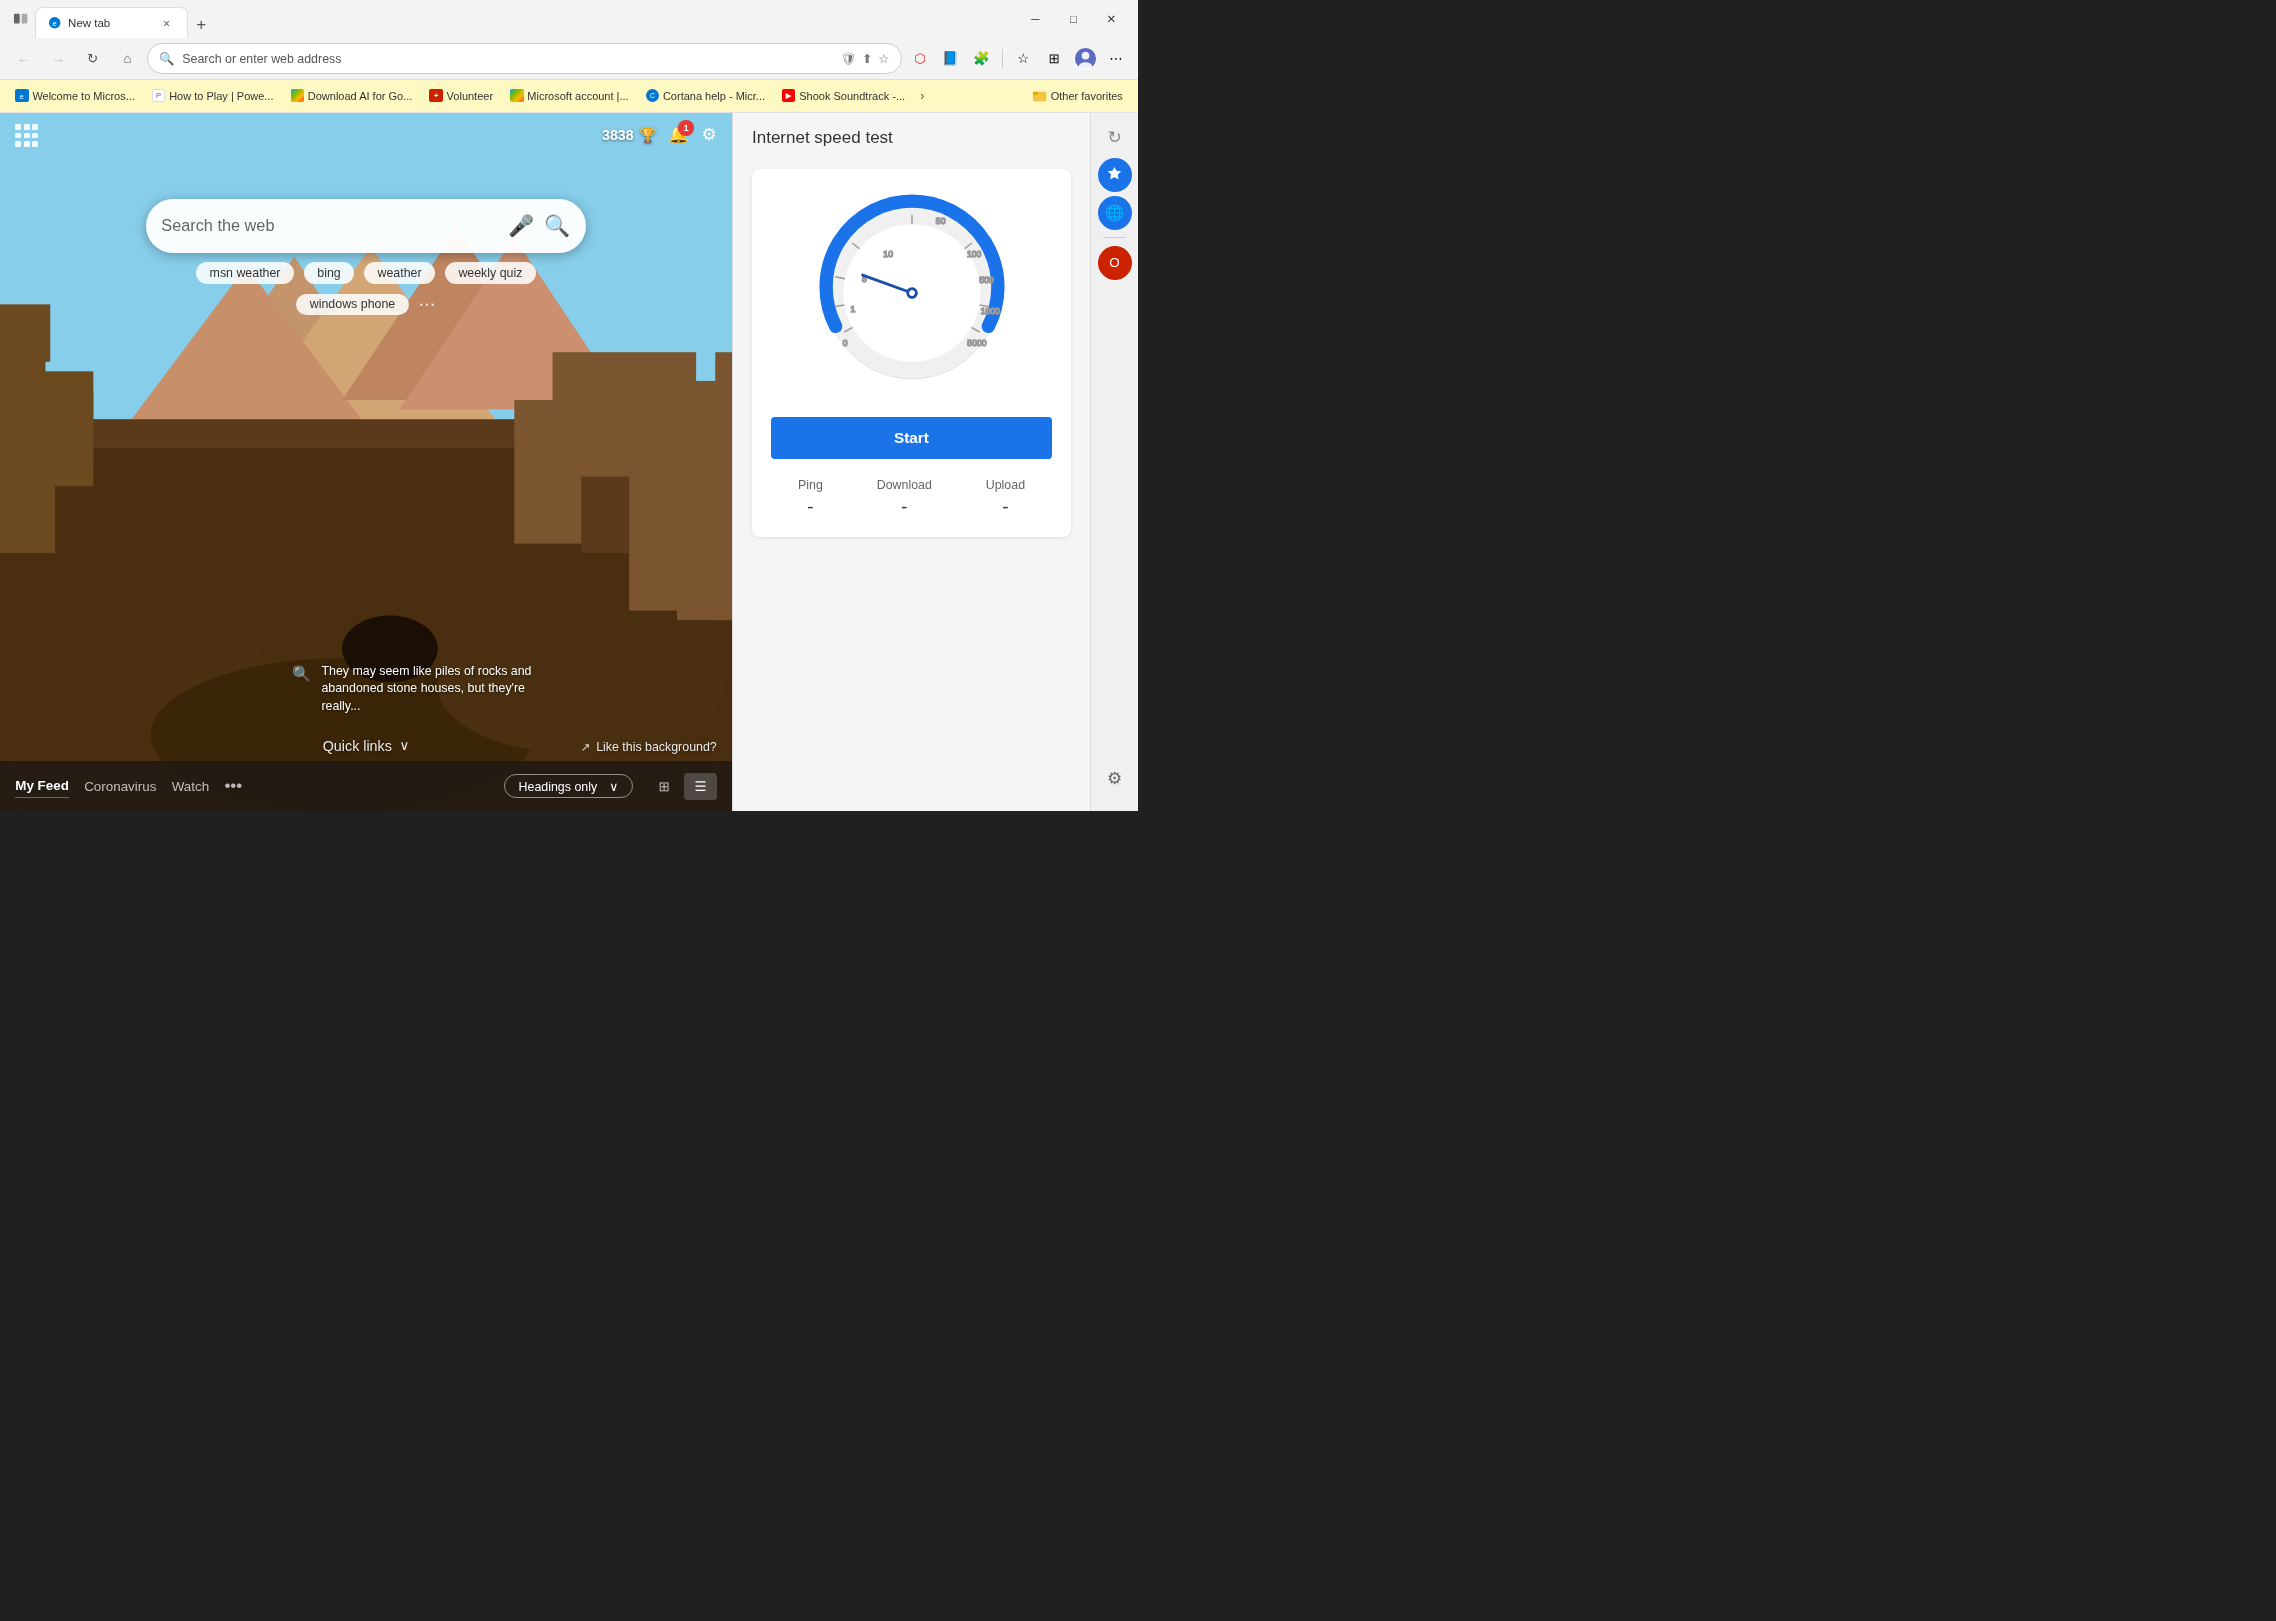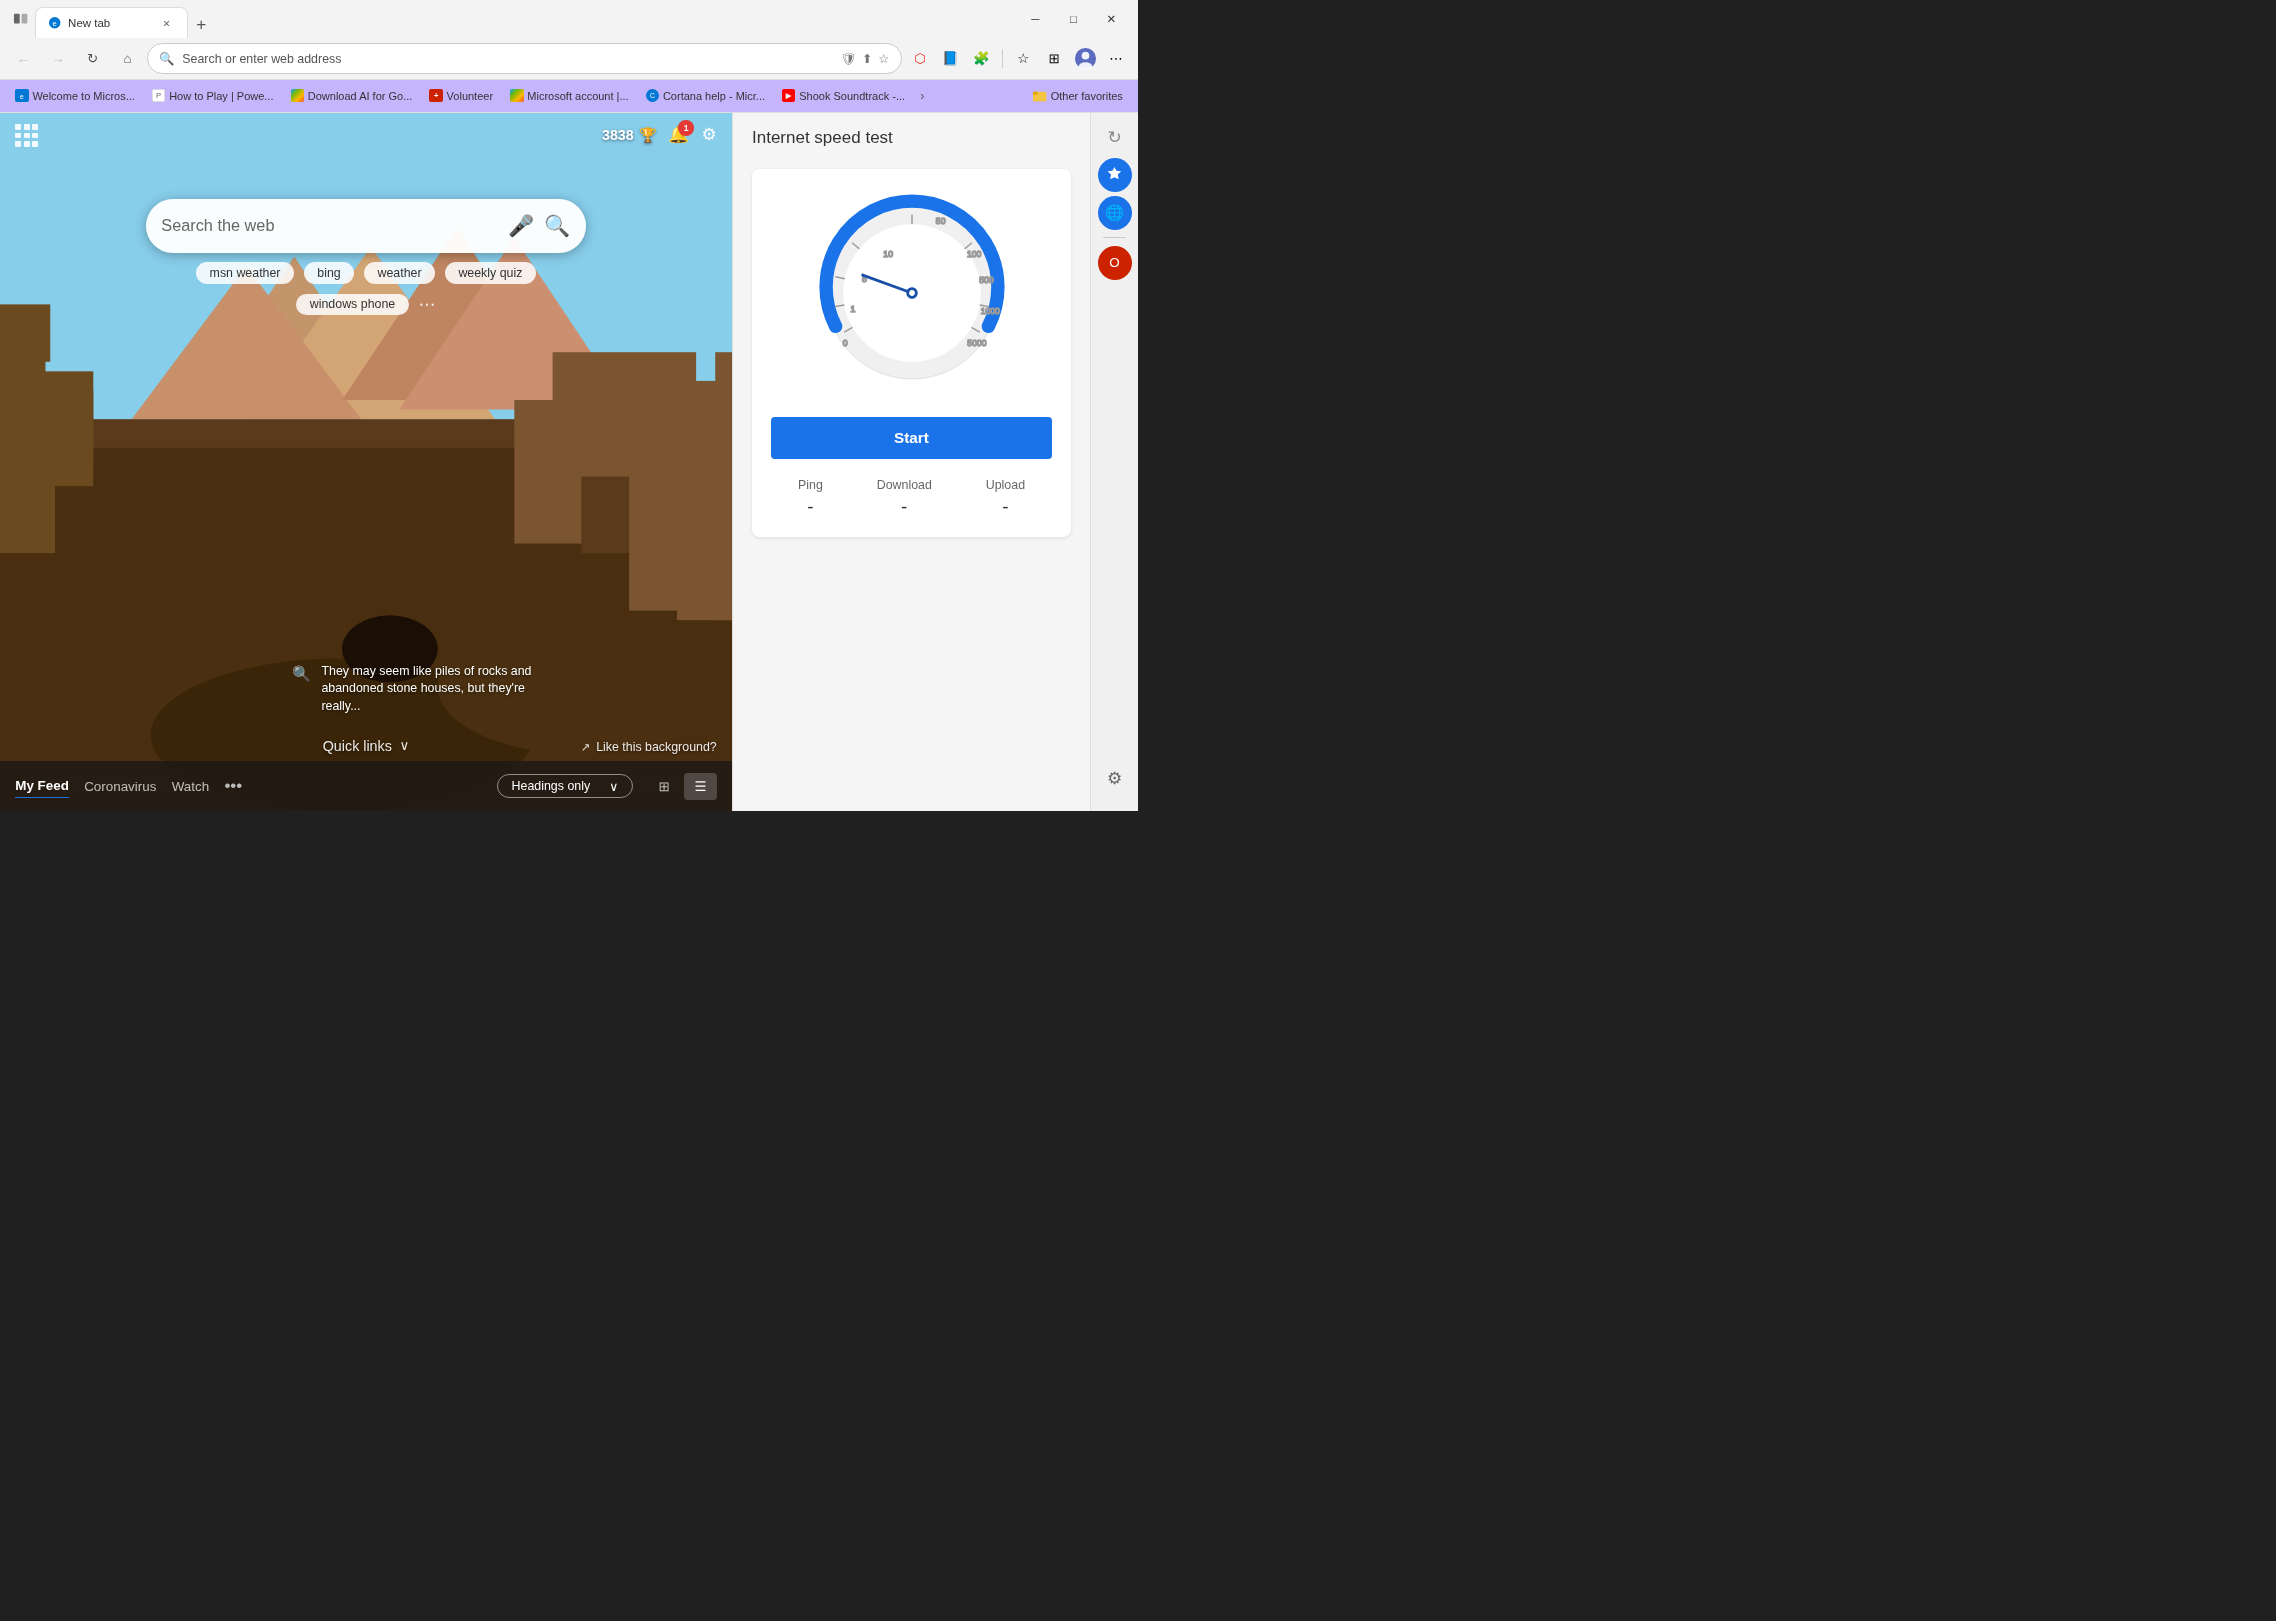--- a/index.html
+++ b/index.html
@@ -41,21 +41,21 @@
     }
     .address-bar .search-icon { color: #777; font-size: 12.4px; }
     .address-bar .address-text { flex: 1; color: #555; }
     .address-bar .right-icons { display: flex; align-items: center; gap: 5.7px; }
     .nav-actions { display: flex; align-items: center; gap: 1.9px; }
     .nav-action-btn { width: 29px; height: 29px; display: flex; align-items: center; justify-content: center; border-radius: 3.8px; cursor: pointer; font-size: 13.4px; }
 
     
     .bookmarks-bar {
       display: flex; align-items: center;
-      background: #c4b5fd; height: 32.5px; padding: 0 7.6px; gap: 1.9px;
+      background: #fef9c3; height: 32.5px; padding: 0 7.6px; gap: 1.9px;
       border-bottom: 1px solid #e0e0e0; overflow: hidden;
     }
     .bookmark-item {
       display: flex; align-items: center; gap: 3.8px;
       padding: 0 7.6px; height: 25px; border-radius: 3.8px;
       font-size: 11px; color: #333; cursor: pointer; white-space: nowrap;
     }
     .bookmark-favicon { width: 13.4px; height: 13.4px; border-radius: 1.9px; }
     .bookmarks-more { padding: 0 5.7px; font-size: 12.4px; color: #555; cursor: pointer; display: flex; align-items: center; height: 25px; }
     .bookmarks-folder { display: flex; align-items: center; gap: 3.8px; margin-left: auto; padding: 0 7.6px; height: 25px; cursor: pointer; font-size: 11px; color: #333; border-radius: 3.8px; }
@@ -140,23 +140,23 @@
     
     .bottom-bar {
       position: absolute; bottom: 0; left: 0; right: 0; height: 50px;
       background: rgba(30,25,20,0.85); display: flex; align-items: center;
       padding: 0 15.3px; gap: 15.3px; z-index: 10; backdrop-filter: blur(7.6px);
     }
     .feed-tab { color: #fff; font-size: 13.4px; font-weight: 600; cursor: pointer; padding: 3.8px 0; border-bottom: 1.9px solid #1a73e8; }
     .feed-tab-inactive { color: rgba(255,255,255,0.7); font-size: 13.4px; cursor: pointer; padding: 3.8px 0; }
     .feed-tab-dots { color: rgba(255,255,255,0.7); font-size: 17px; cursor: pointer; }
     .headings-selector {
-      margin-left: auto; display: flex; align-items: center;
+      margin-left: auto; display: flex; align-items: flex-end;
       background: transparent; border: 1px solid rgba(255,255,255,0.5);
-      border-radius: 19px; padding: 3.8px 13.4px; gap: 19px;
+      border-radius: 19px; padding: 3.8px 13.4px; gap: 12px;
       color: #fff; font-size: 12.4px; cursor: pointer;
     }
     .view-btns { display: flex; gap: 3.8px; }
     .view-btn {
       width: 32.5px; height: 27px; display: flex; align-items: center; justify-content: center;
       border-radius: 3.8px; cursor: pointer; font-size: 13.4px; color: rgba(255,255,255,0.7);
     }
     .view-btn.active { background: rgba(255,255,255,0.2); color: #fff; }
 
     

